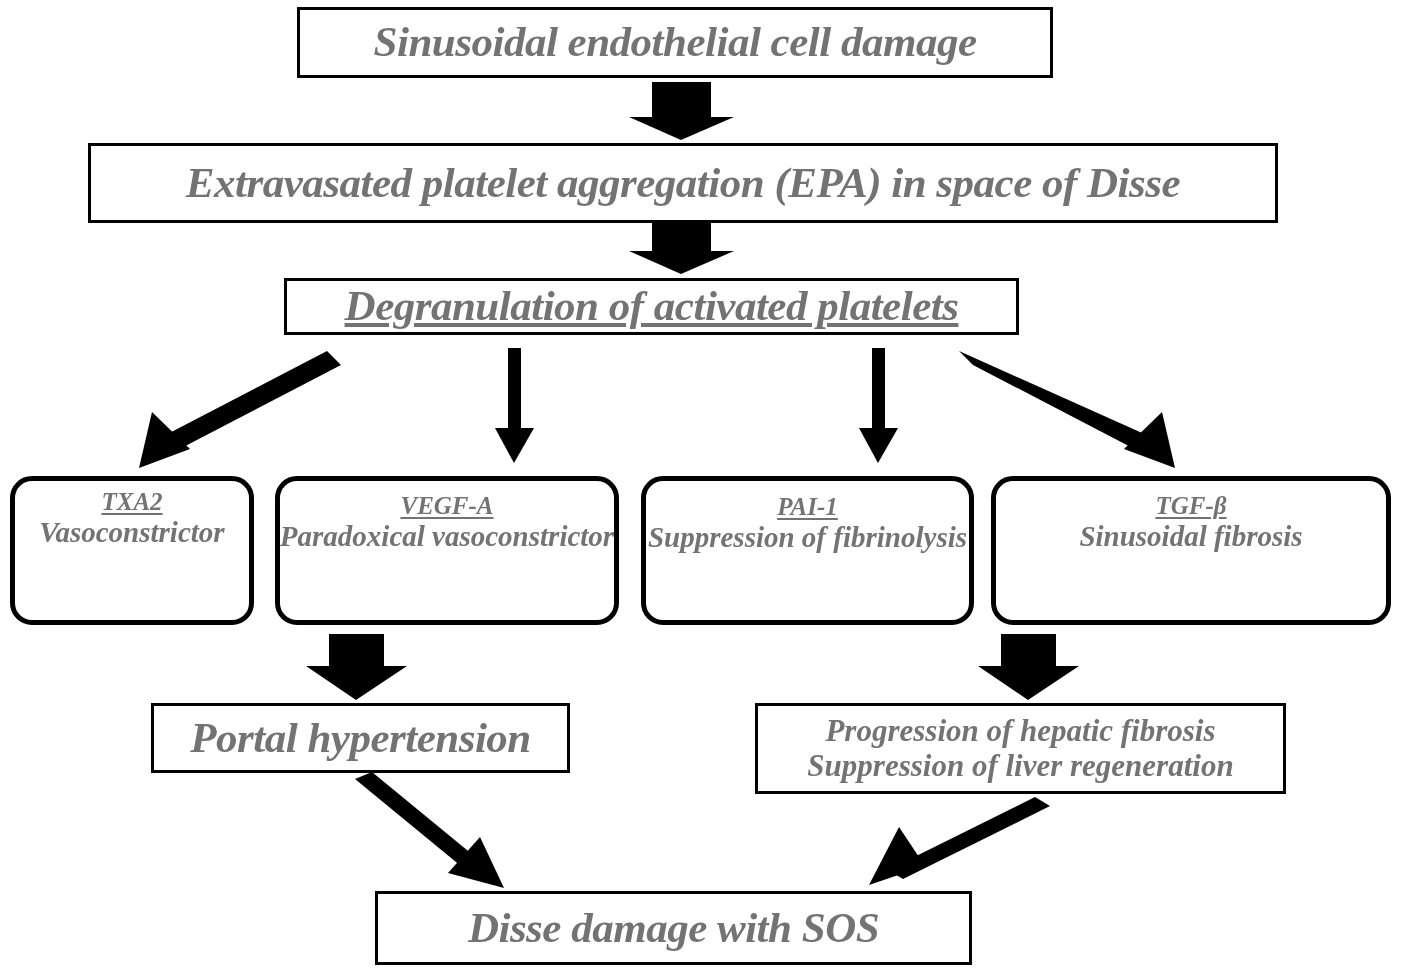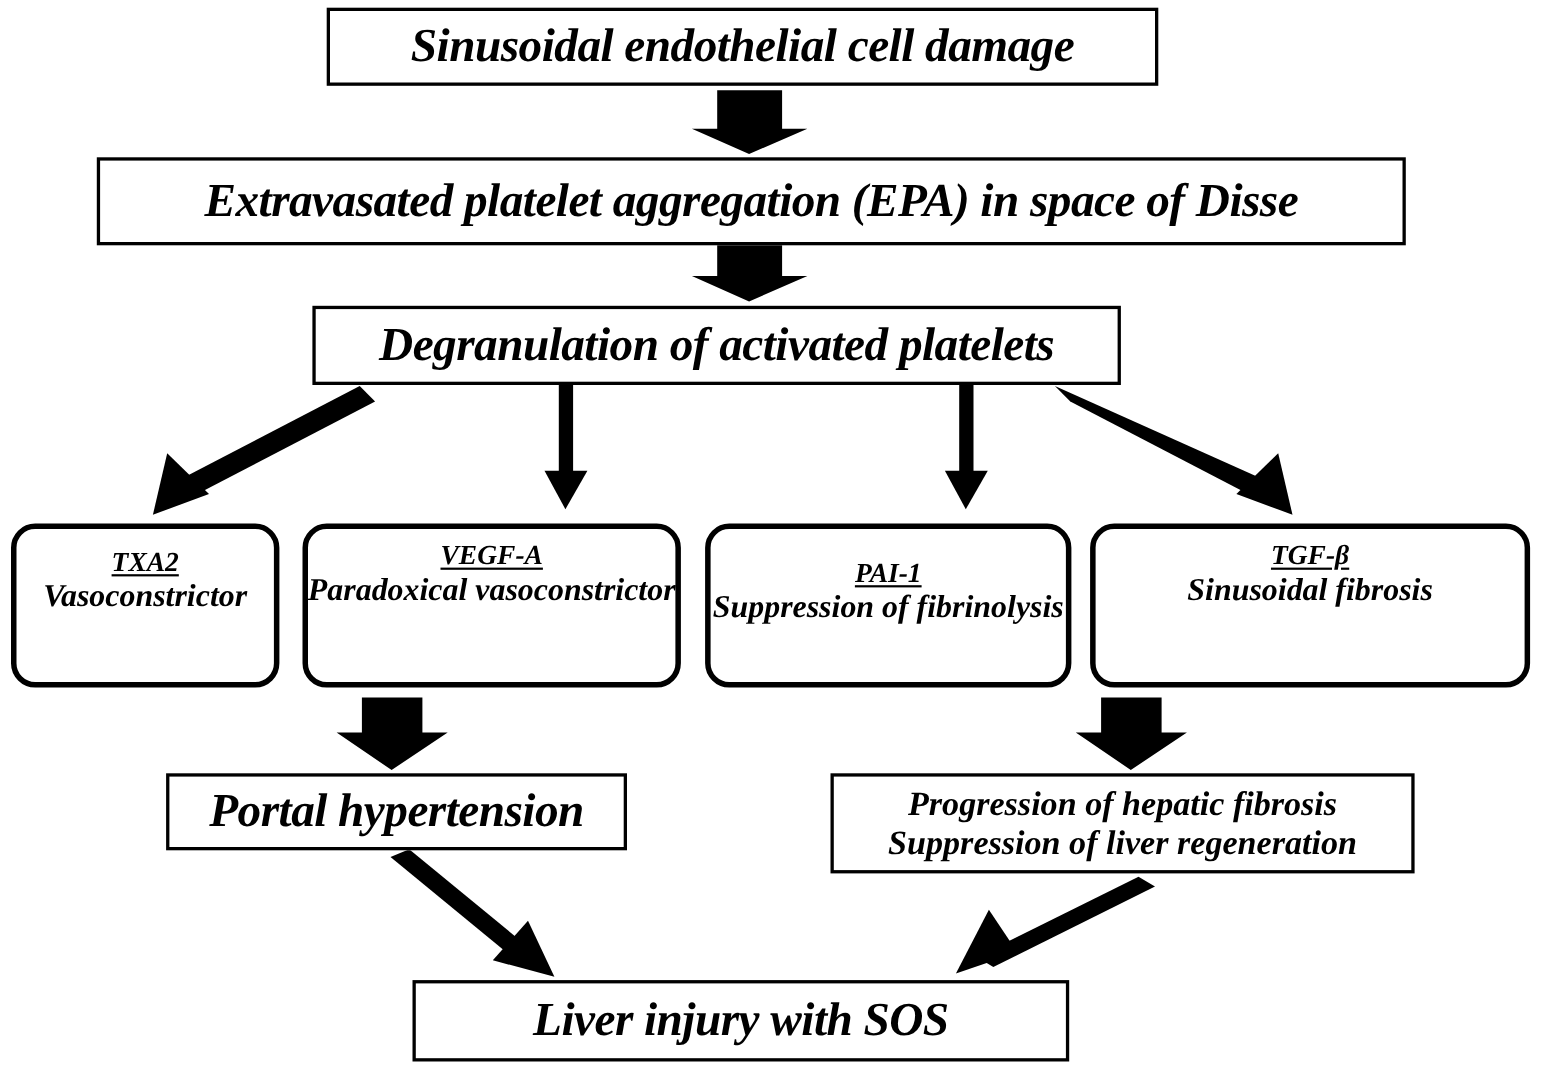--- a/index.html
+++ b/index.html
@@ -23,21 +23,21 @@
     height: 974px;
     pointer-events: none;
   }
   .node {
     position: absolute;
     box-sizing: border-box;
     background: #ffffff;
     display: flex;
     flex-direction: column;
     align-items: center;
-    color: #000000;
+    color: #737373;
     font-weight: bold;
     font-style: italic;
     line-height: 1.12;
     text-align: center;
   }
   
   .rect-box {
     border: 3px solid #000000;
     justify-content: center;
   }
@@ -114,50 +114,50 @@
   </svg>
 
   <div class="node rect-box" style="left:297px; top:7px; width:756px; height:71px;">
     <div class="title-line">Sinusoidal endothelial cell damage</div>
   </div>
 
   <div class="node rect-box" style="left:88px; top:143px; width:1190px; height:80px;">
     <div class="title-line">Extravasated platelet aggregation (EPA) in space of Disse</div>
   </div>
 
-  <div class="node rect-box" style="left:284px; top:278px; width:735px; height:72px;">
+  <div class="node rect-box" style="left:284px; top:278px; width:735px; height:57px;text-decoration:underline;">
     <div class="title-line">Degranulation of activated platelets</div>
   </div>
 
-  <div class="node round-box" style="left:10px; top:476px; width:244px; height:149px; padding-top:17px;">
+  <div class="node round-box" style="left:10px; top:476px; width:244px; height:149px; padding-top:7px;">
     <div class="med-head">TXA2</div>
     <div class="med-line">Vasoconstrictor</div>
   </div>
 
   <div class="node round-box" style="left:275px; top:476px; width:344px; height:149px; padding-top:11px;">
     <div class="med-head">VEGF-A</div>
     <div class="med-line">Paradoxical vasoconstrictor</div>
   </div>
 
-  <div class="node round-box" style="left:641px; top:476px; width:333px; height:149px; padding-top:27px;">
+  <div class="node round-box" style="left:641px; top:476px; width:333px; height:149px; padding-top:12px;">
     <div class="med-head">PAI-1</div>
     <div class="med-line">Suppression of fibrinolysis</div>
   </div>
 
   <div class="node round-box" style="left:991px; top:476px; width:400px; height:149px; padding-top:11px;">
     <div class="med-head">TGF-β</div>
     <div class="med-line">Sinusoidal fibrosis</div>
   </div>
 
   <div class="node rect-box" style="left:755px; top:703px; width:531px; height:91px; justify-content:center;">
     <div class="body-line">Progression of hepatic fibrosis</div>
     <div class="body-line">Suppression of liver regeneration</div>
   </div>
 
   <div class="node rect-box" style="left:151px; top:703px; width:419px; height:70px;">
     <div class="title-line">Portal hypertension</div>
   </div>
 
   <div class="node rect-box" style="left:375px; top:891px; width:597px; height:74px;">
-    <div class="title-line">Liver injury with SOS</div>
+    <div class="title-line">Disse damage with SOS</div>
   </div>
 
 </div>
 
 </body></html>

